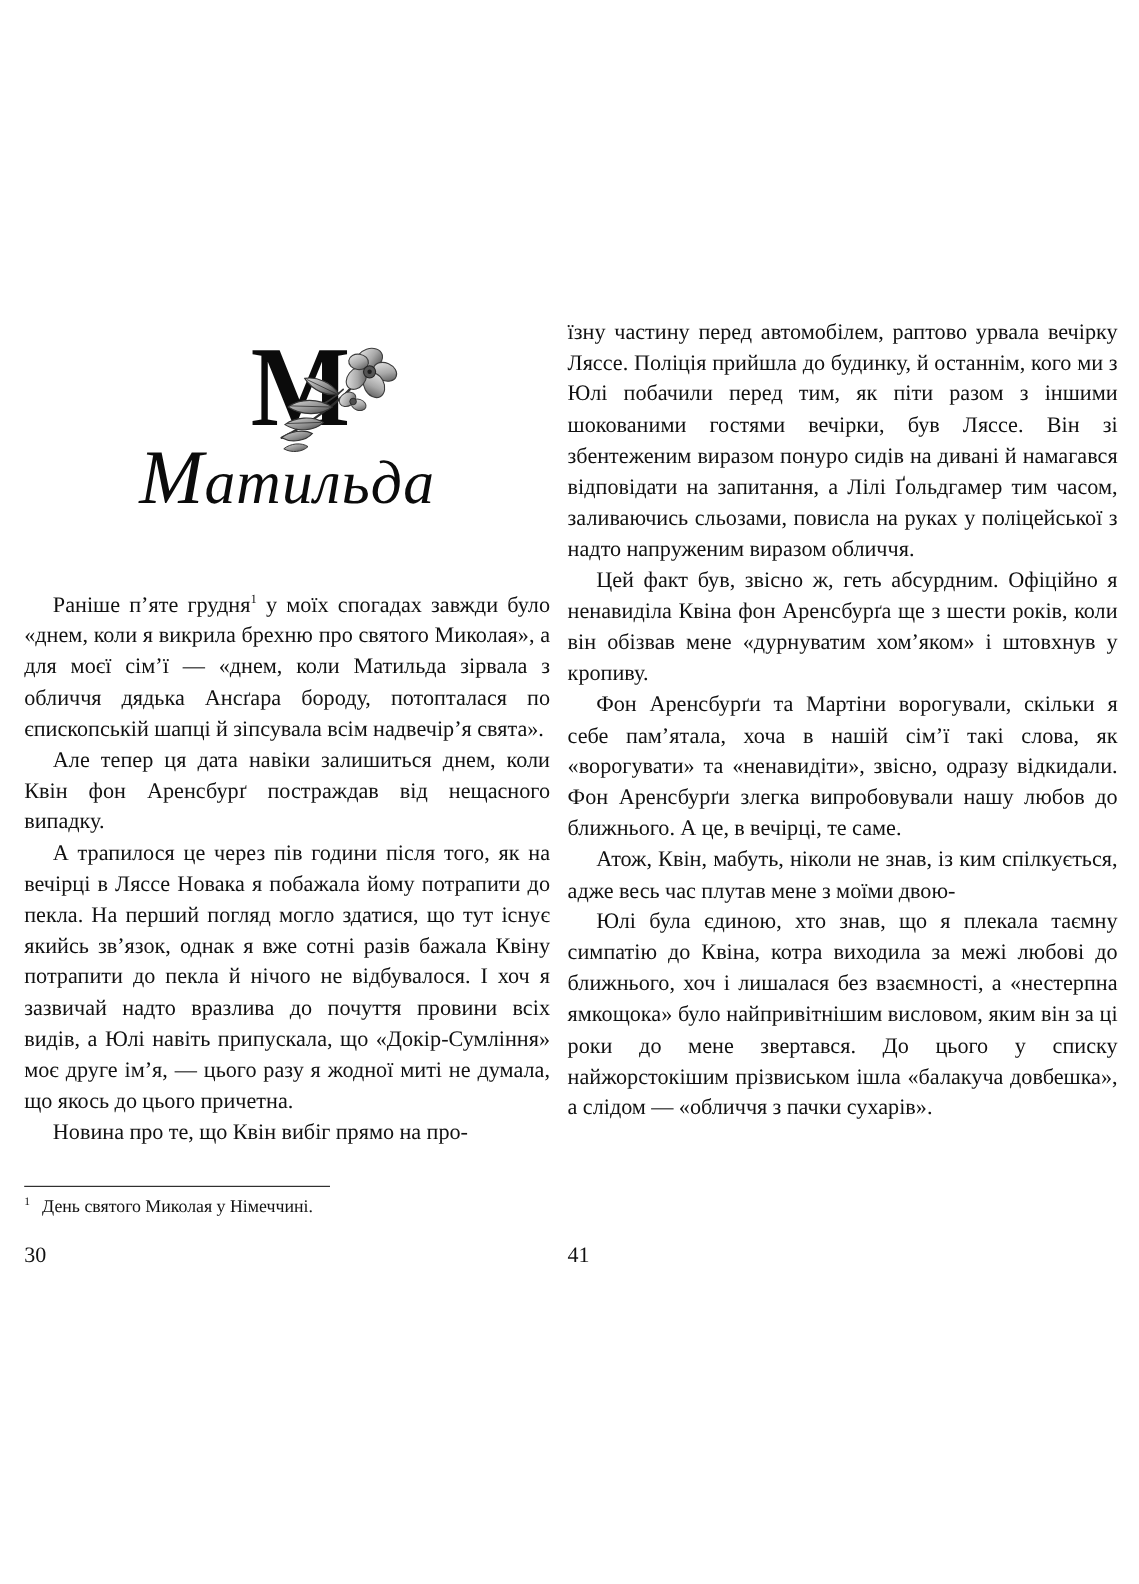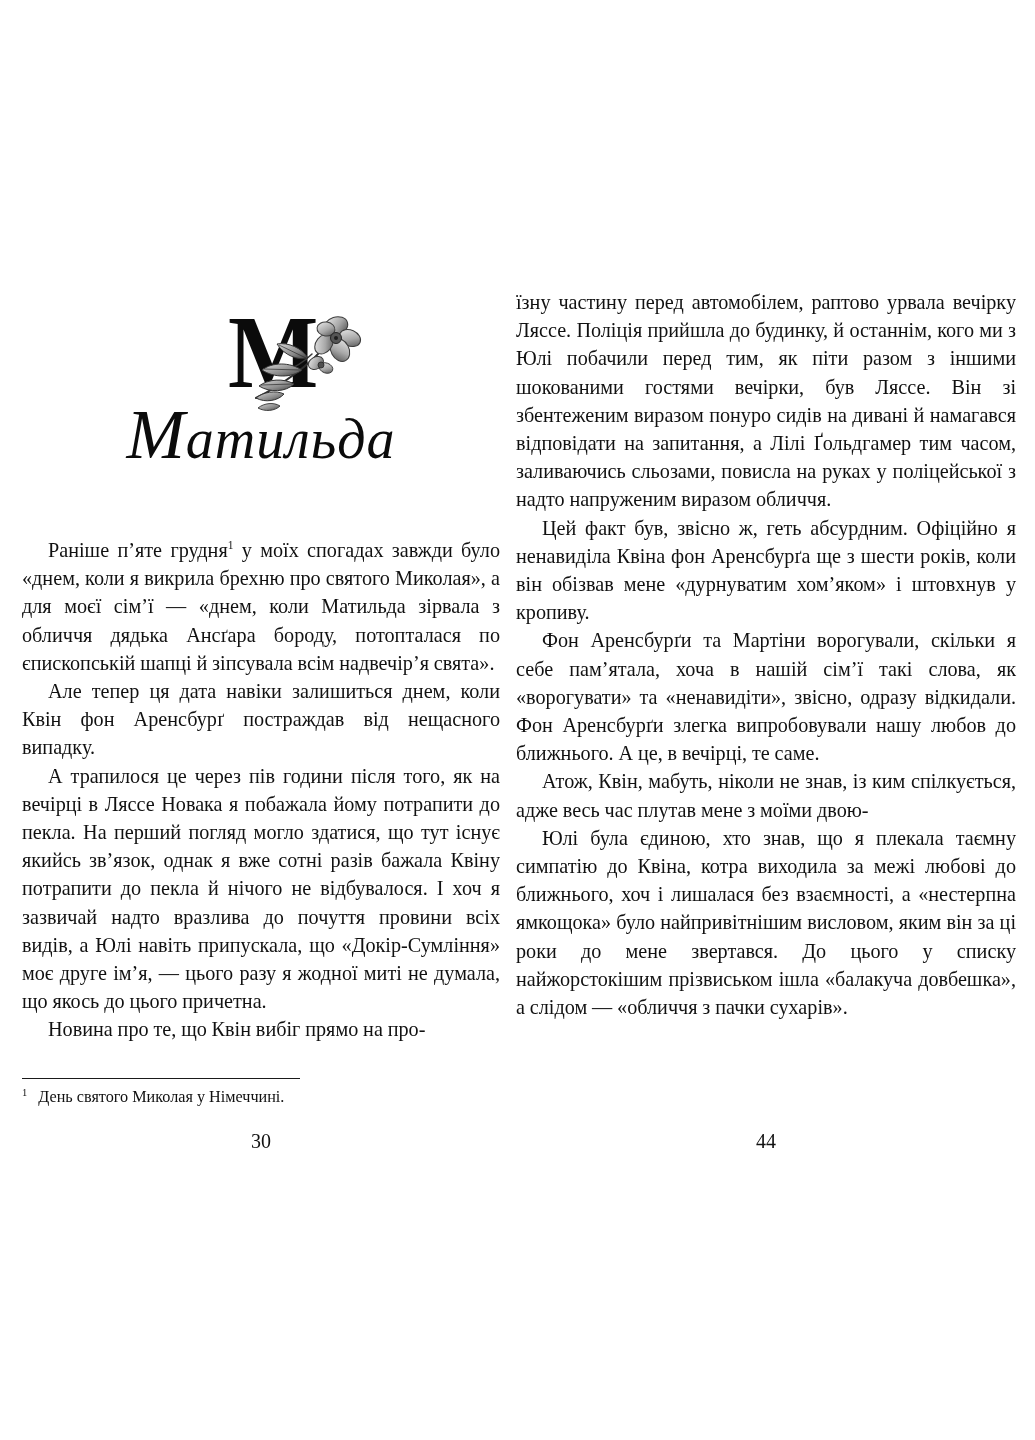--- a/index.html
+++ b/index.html
@@ -131,21 +131,20 @@
     line-height: 0;
   }
 
   
   .folio {
     position: absolute;
     top: 1128px;
     font-size: 20px;
     line-height: 26px;
     color: #111111;
-    text-align: center;
   }
   .folio-left  { left: 22px;  width: 478px; }
   .folio-right { left: 516px; width: 500px; }
 </style>
 </head>
 <body>
 
 <div class="page-spread">
 
   <div class="column column-left">
@@ -222,15 +221,15 @@
   <div class="column column-right">
     <div class="body-text">
       <p class="no-indent">їзну частину перед автомобілем, раптово урвала вечірку Ляссе. Поліція прийшла до будинку, й останнім, кого ми з Юлі побачили перед тим, як піти разом з іншими шокованими гостями вечірки, був Ляссе. Він зі збентеженим виразом понуро сидів на дивані й намагався відповідати на запитання, а Лілі Ґольдгамер тим часом, заливаючись сльозами, повисла на руках у поліцейської з надто напруженим виразом обличчя.</p>
       <p>Цей факт був, звісно ж, геть абсурдним. Офіційно я ненавиділа Квіна фон Аренсбурґа ще з шести років, коли він обізвав мене «дурнуватим хом’яком» і штовхнув у кропиву.</p>
       <p>Фон Аренсбурґи та Мартіни ворогували, скільки я себе пам’ятала, хоча в нашій сім’ї такі слова, як «ворогувати» та «ненавидіти», звісно, одразу відкидали. Фон Аренсбурґи злегка випробовували нашу любов до ближнього. А це, в вечірці, те саме.</p>
       <p>Атож, Квін, мабуть, ніколи не знав, із ким спілкується, адже весь час плутав мене з моїми двою-</p>
       <p>Юлі була єдиною, хто знав, що я плекала таємну симпатію до Квіна, котра виходила за межі любові до ближнього, хоч і лишалася без взаємності, а «нестерпна ямкощока» було найпривітнішим висловом, яким він за ці роки до мене звертався. До цього у списку найжорстокішим прізвиськом ішла «балакуча довбешка», а слідом — «обличчя з пачки сухарів».</p>
     </div>
   </div>
 
-  <div class="folio folio-right">44</div>
+  <div class="folio folio-right">41</div>
 
 </div>
 
 </body></html>

